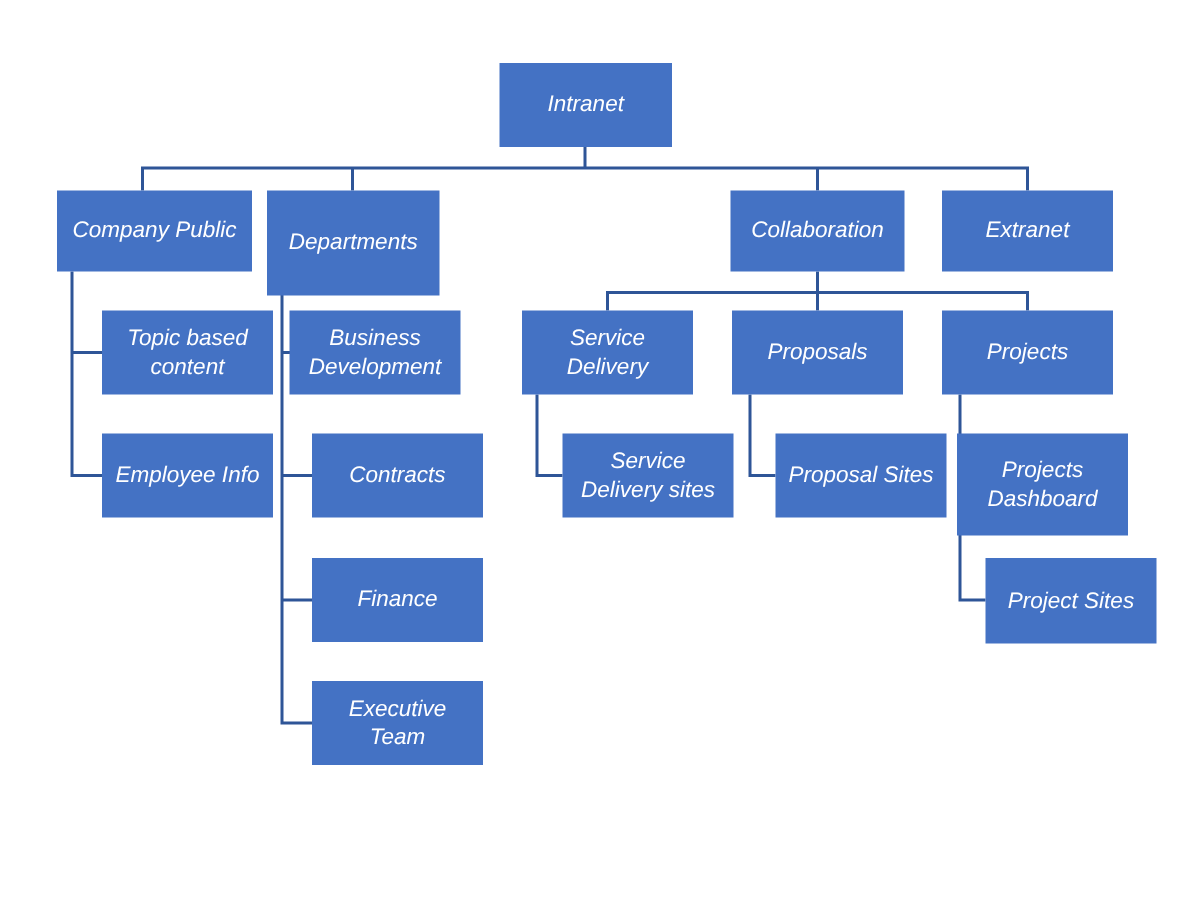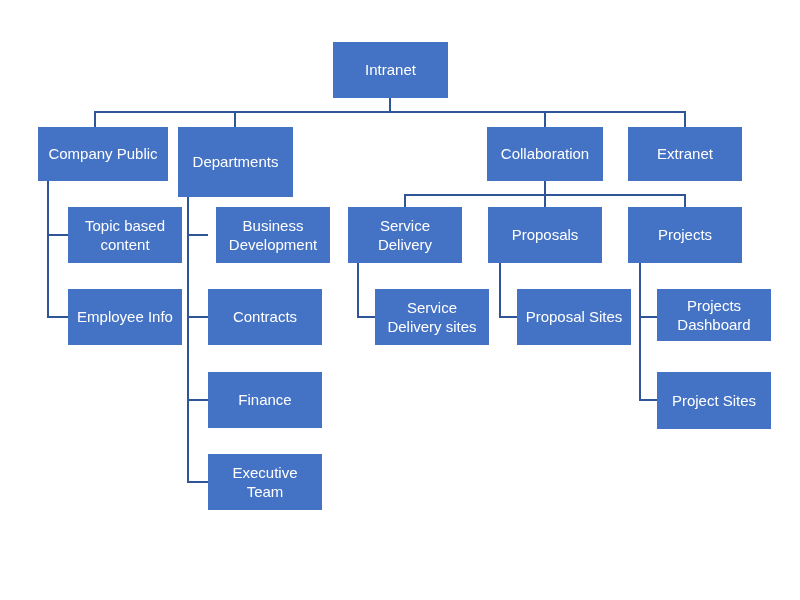--- a/index.html
+++ b/index.html
@@ -12,20 +12,21 @@
   html, body {
     background: var(--background);
     font-family: "Liberation Sans", sans-serif;
   }
   .canvas {
     position: relative;
     width: 800px;
     height: 600px;
     background: var(--background);
     overflow: hidden;
+    font-style: italic;
   }
   .connectors {
     position: absolute;
     left: 0;
     top: 0;
     width: 800px;
     height: 600px;
   }
   .connectors path {
     fill: none;
@@ -81,21 +82,21 @@
   </div>
 
   <div class="node" style="left:68px;top:207px;width:114px;height:56px">
     <span>Topic based content</span>
   </div>
 
   <div class="node" style="left:68px;top:289px;width:114px;height:56px">
     <span>Employee Info</span>
   </div>
 
-  <div class="node" style="left:216px;top:207px;width:114px;height:56px">
+  <div class="node" style="left:193px;top:207px;width:114px;height:56px">
     <span>Business Development</span>
   </div>
 
   <div class="node" style="left:208px;top:289px;width:114px;height:56px">
     <span>Contracts</span>
   </div>
 
   <div class="node" style="left:208px;top:372px;width:114px;height:56px">
     <span>Finance</span>
   </div>
@@ -117,21 +118,21 @@
   </div>
 
   <div class="node" style="left:628px;top:207px;width:114px;height:56px">
     <span>Projects</span>
   </div>
 
   <div class="node" style="left:517px;top:289px;width:114px;height:56px">
     <span>Proposal Sites</span>
   </div>
 
-  <div class="node" style="left:657px;top:289px;width:114px;height:52px">
+  <div class="node" style="left:638px;top:289px;width:114px;height:68px">
     <span>Projects Dashboard</span>
   </div>
 
   <div class="node" style="left:657px;top:372px;width:114px;height:57px">
     <span>Project Sites</span>
   </div>
 
 </div>
 
 </body></html>

